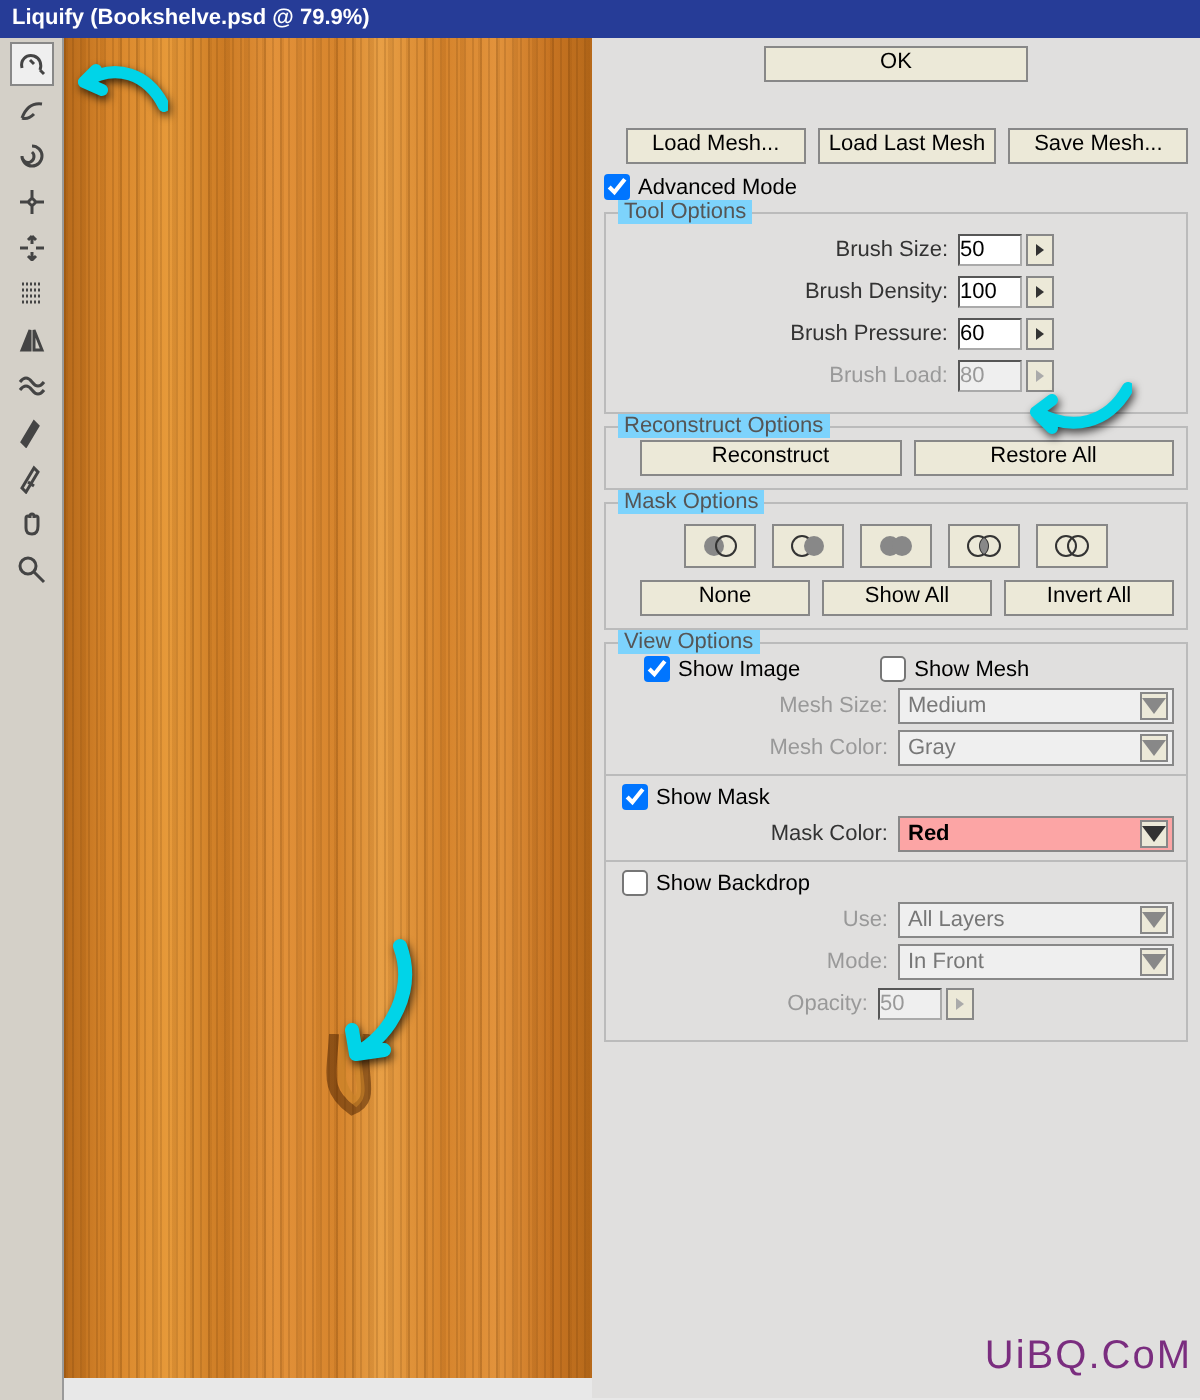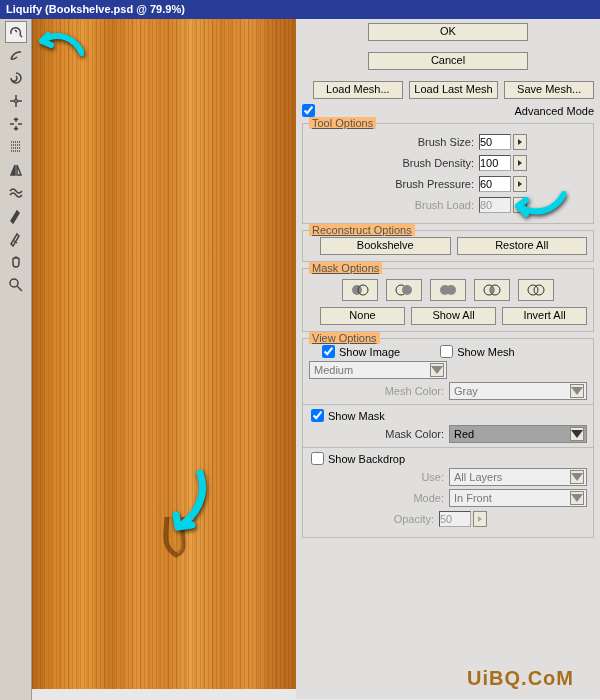--- a/index.html
+++ b/index.html
@@ -9,43 +9,43 @@
   .toolbar { position: absolute; left: 0; top: 0; width: 32px; background: #d4d0c8; border-right: 1px solid #999; height: 100%; display: flex; flex-direction: column; align-items: center; padding-top: 2px; gap: 1px; }
   .tool { width: 22px; height: 22px; display: flex; justify-content: center; align-items: center; border: 1px solid transparent; cursor: pointer; }
   .tool.selected { background: #efefef; border: 1px solid #888; }
   .tool svg { width: 16px; height: 16px; stroke: #444; fill: none; stroke-width: 1.5; }
   .canvas { position: absolute; left: 32px; top: 0; width: 264px; height: 670px; background: linear-gradient(90deg,#b6691a 0%,#d6842a 8%,#e79a3a 20%,#cc7b24 30%,#e3923a 40%,#d6842c 52%,#e89f45 60%,#d6842c 72%,#e2933c 82%,#c77422 92%,#b6691a 100%); overflow: hidden; }
   .canvas::before { content:""; position:absolute; inset:0; background:repeating-linear-gradient(90deg,rgba(80,40,0,0.15) 0 1px,transparent 1px 4px),repeating-linear-gradient(90deg,rgba(120,60,0,0.12) 0 2px,transparent 2px 9px); }
   .smudge { position:absolute; left:130px; top:498px; width:36px; height:50px; }
   .smudge svg { width:100%; height:100%; }
   .panel { position: absolute; left: 296px; top: 0; width: 304px; height: 680px; background: #e0dfde; padding: 4px 6px 6px 6px; overflow: hidden; }
   .btn { background: #ece9d8; border: 1px solid #888; height: 18px; line-height: 15px; text-align: center; cursor: pointer; padding: 0 4px; }
-  .btn.wide { width: 160px; margin: 0 auto 11px auto; display: block; }
+  .btn.wide { width: 132px; margin: 0 auto 23px auto; display: block; }
   .row { display: flex; gap: 6px; margin-left: 11px; }
   .fieldset { border: 1px solid #bbb; margin-top: 6px; padding: 6px; position: relative; }
-  .legend { position: absolute; top: -7px; left: 6px; background: #fdba74; padding: 0 3px; color: #555; text-decoration: underline; }
+  .legend { position: absolute; top: -7px; left: 6px; background: #7dd3fc; padding: 0 3px; color: #555; }
   .form-row { display: flex; align-items: center; margin: 3px 0; height: 18px; }
   .form-row label { flex: 1; text-align: right; padding-right: 5px; color: #333; }
   .form-row.disabled label, .form-row.disabled .numbox { color: #999; }
   .numbox { width: 32px; height: 16px; border: 1px inset #aaa; background: #fff; text-align: right; padding-right: 20px; line-height: 14px; }
   .numbox.disabled { background:#efefef; color:#999; }
   .stepper { width: 14px; height: 16px; background: #ece9d8; border: 1px solid #888; margin-left: 2px; display:flex; justify-content:center; align-items:center; cursor:pointer; }
   .stepper svg { width:6px; height:6px; }
   .check { display: flex; align-items: center; gap: 4px; }
   .check input { margin:0; }
   .maskicons { display:flex; justify-content:center; gap:8px; margin:4px 0 6px 0; }
   .maskicon { width:36px; height:22px; border:1px solid #888; background:#ece9d8; display:flex; justify-content:center; align-items:center; cursor:pointer; }
   .maskicon svg { width:20px; height:14px; }
   .select { flex: 0 0 138px; height: 18px; border: 1px solid #888; background:#efefef; display:flex; align-items:center; justify-content:space-between; padding:0 2px 0 4px; color:#777; }
-  .select.enabled { background:#a3a3a3; color:#000; }
+  .select.enabled { background:#fca5a5; color:#000;font-weight:bold; }
   .select .caret { width:14px; height:14px; background:#ece9d8; border:1px solid #888; display:flex; justify-content:center; align-items:center; }
   .hr { border-top:1px solid #bbb; margin:4px -6px; }
   .arrow { position: absolute; pointer-events: none; }
   .arrow svg { filter: drop-shadow(1px 2px 2px rgba(0,0,0,0.7)); }
-  .watermark { position:absolute; right:26px; bottom:10px; font-size:20px; font-weight:bold; color:#a16207; opacity:0.9; letter-spacing:1px; }
+  .watermark { position:absolute; right:4px; bottom:10px; font-size:20px; font-weight:normal; color:#701a75; opacity:0.9; letter-spacing:1px; }
 </style>
 </head>
 <body>
 
 <div class="titlebar">Liquify (Bookshelve.psd @ 79.9%)</div>
 
 <div class="workarea">
 
   <div class="toolbar">
     <div class="tool selected">
@@ -117,30 +117,29 @@
       <svg viewBox="0 0 36 50">
           <path d="M5 0 C4 20 0 28 14 38 C28 32 16 20 22 0" fill="none" stroke="rgba(70,30,0,0.5)" stroke-width="5"></path>
           <path d="M10 0 C9 18 6 26 16 34 C22 28 14 18 18 0" fill="none" stroke="rgba(200,130,40,0.6)" stroke-width="4"></path>
         </svg>
     </div>
   </div>
 
   <div class="panel">
     <div style="text-align:center;">
       <div class="btn wide">OK</div>
-      <div class="btn wide">Cancel</div>
     </div>
 
     <div class="row" style="margin-top:8px;">
       <div class="btn" style="flex:1">Load Mesh...</div>
       <div class="btn" style="flex:1">Load Last Mesh</div>
       <div class="btn" style="flex:1">Save Mesh...</div>
     </div>
 
-    <div class="check" style="justify-content:space-between; margin:5px 0 2px;">
+    <div class="check" style="justify-content:flex-start; margin:5px 0 2px;">
       <input type="checkbox" checked="" style="">
       <span>Advanced Mode</span>
     </div>
 
     <div class="fieldset">
       <span class="legend">Tool Options</span>
       <div class="form-row">
           <label>Brush Size:</label>
           <div class="numbox">50</div>
           <div class="stepper">
@@ -178,21 +177,21 @@
               <path d="M1 0 L5 3 L1 6 Z" fill="#aaa"></path>
             </svg>
           </div>
           <div style="width:60px"></div>
         </div>
     </div>
 
     <div class="fieldset">
       <span class="legend">Reconstruct Options</span>
       <div class="row">
-        <div class="btn" style="flex:1">Bookshelve</div>
+        <div class="btn" style="flex:1">Reconstruct</div>
         <div class="btn" style="flex:1">Restore All</div>
       </div>
     </div>
 
     <div class="fieldset">
       <span class="legend">Mask Options</span>
       <div class="maskicons">
         <div class="maskicon">
             <svg viewBox="0 0 20 14">
               <circle cx="7" cy="7" r="5" fill="#888"></circle>
@@ -238,20 +237,21 @@
         <div class="check">
             <input type="checkbox" checked="" style="">
             <span>Show Image</span>
           </div>
         <div class="check">
             <input type="checkbox" style="">
             <span>Show Mesh</span>
           </div>
       </div>
       <div class="form-row disabled">
+          <label>Mesh Size:</label>
           <div class="select">
             <span>Medium</span>
             <div class="caret">
               <svg viewBox="0 0 6 6">
                 <path d="M0 1 L3 5 L6 1 Z" fill="#888"></path>
               </svg>
             </div>
           </div>
         </div>
       <div class="form-row disabled">

